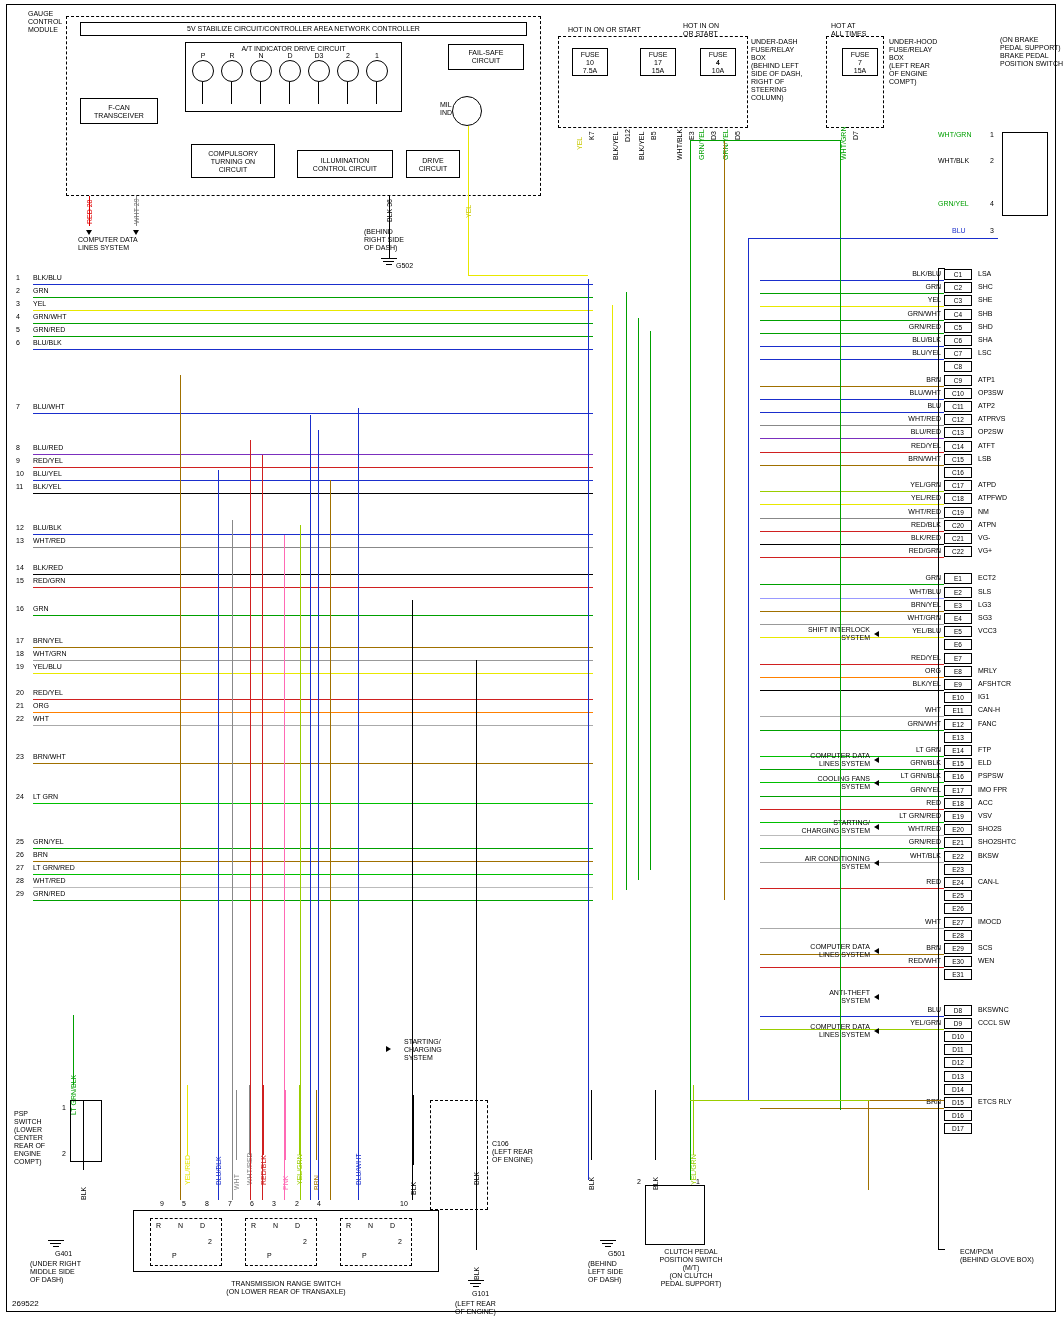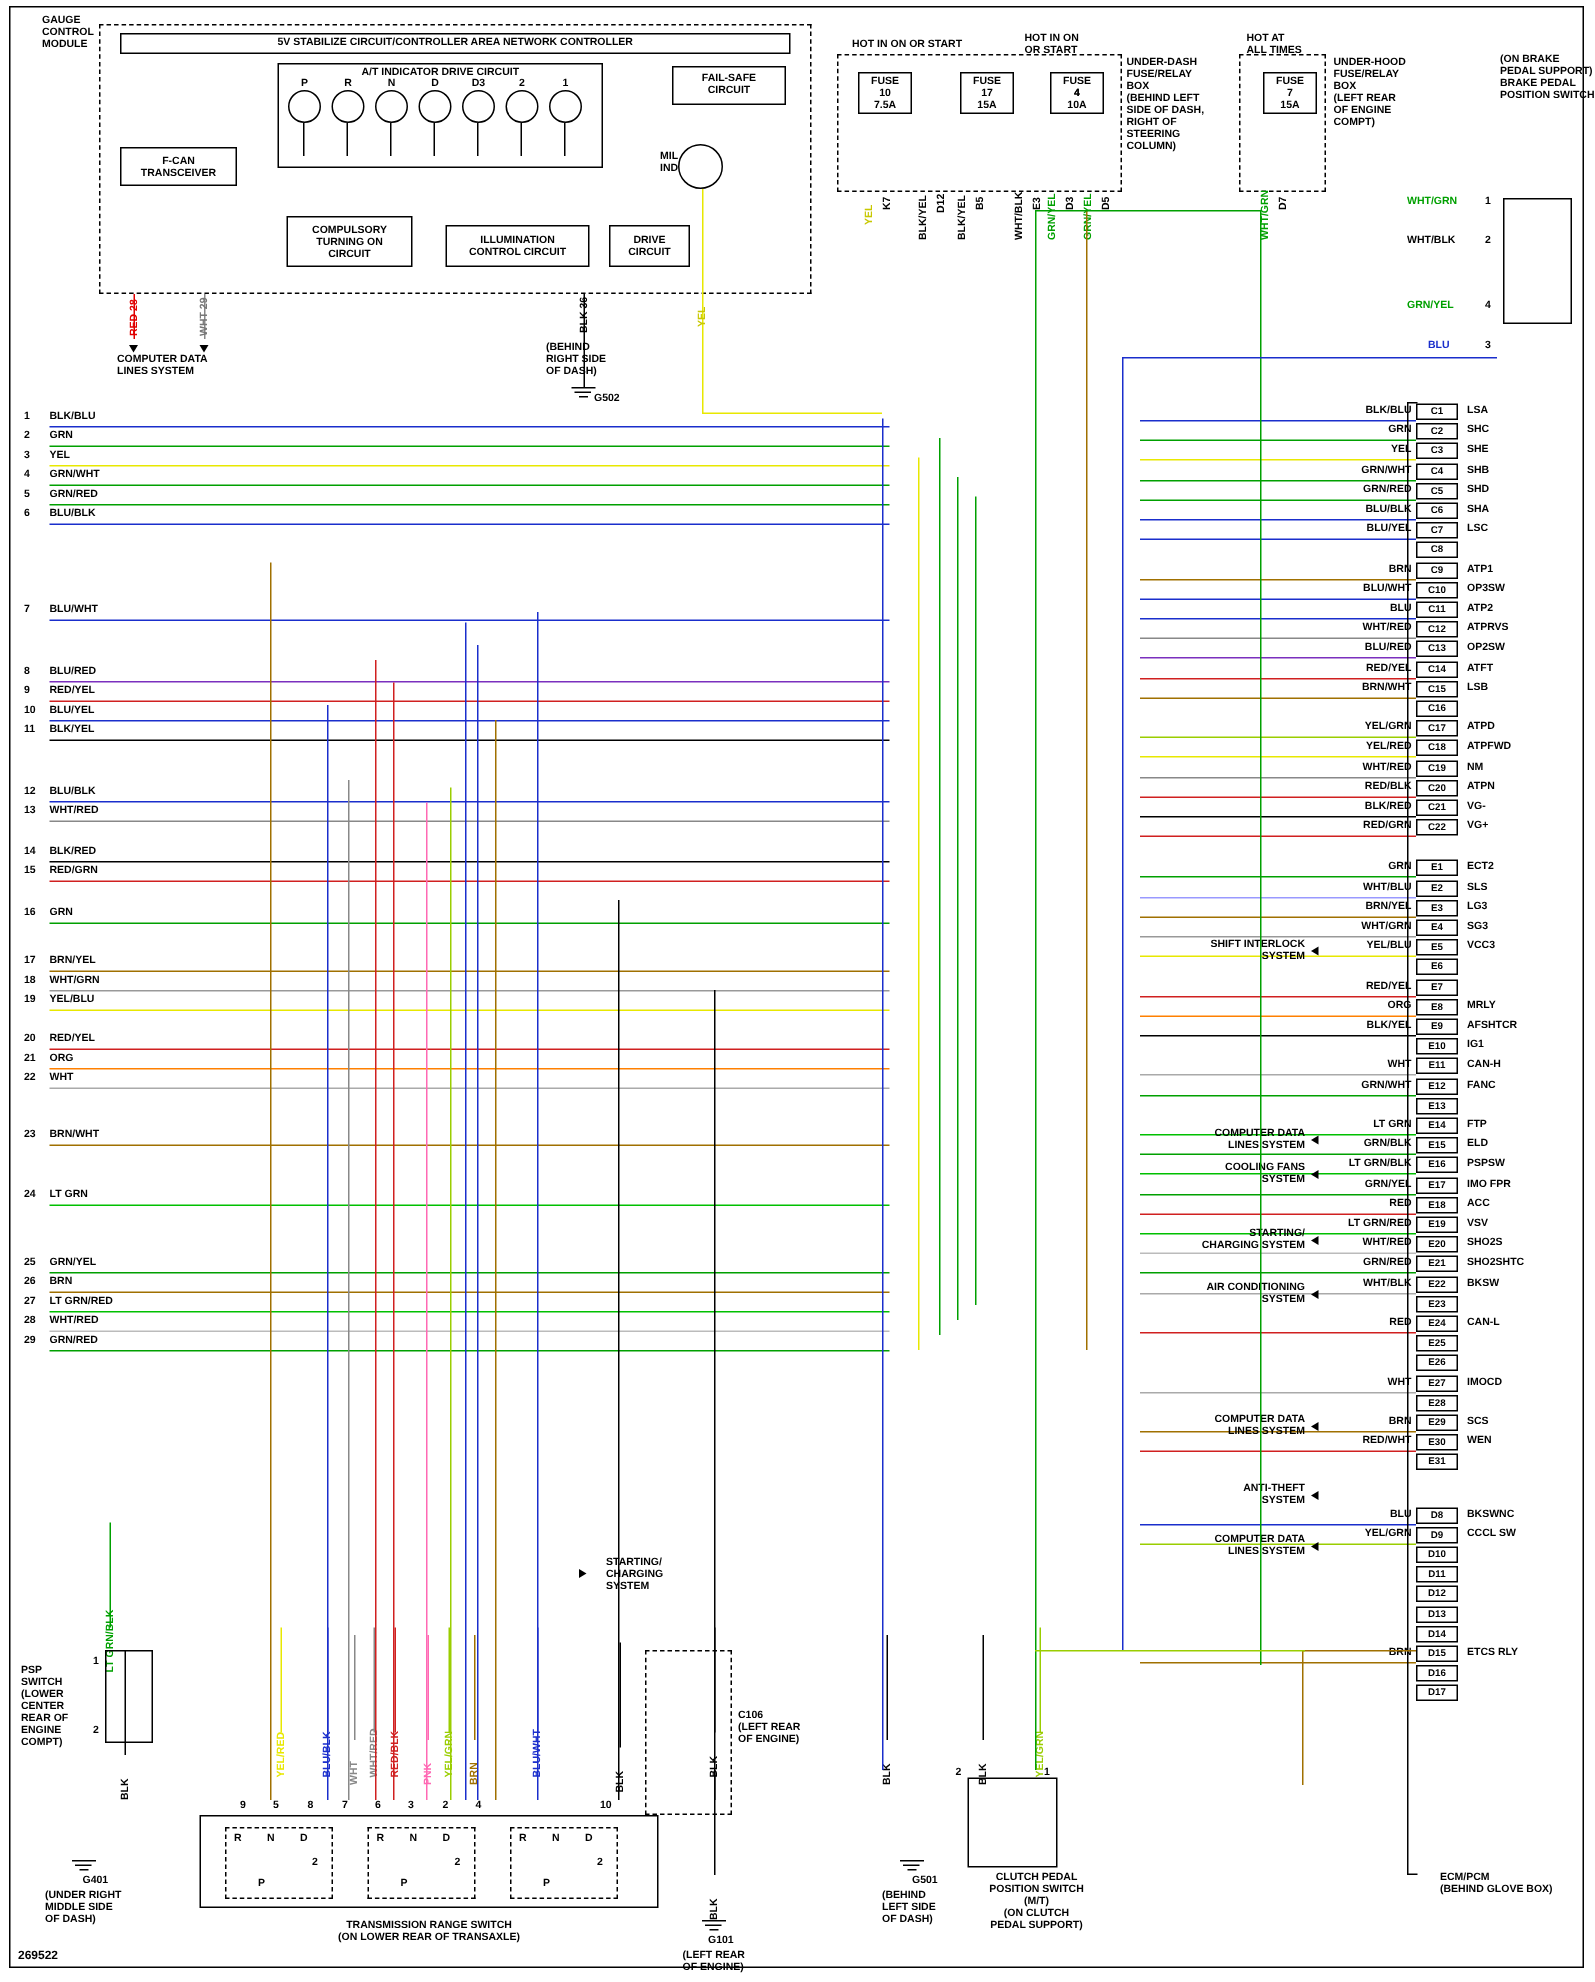--- a/index.html
+++ b/index.html
@@ -1,17 +1,17 @@
 <!DOCTYPE html>
 <html><head>
 <meta charset="utf-8">
 <style>
   html,body{margin:0;padding:0;background:#ffffff;}
   body{font-family:"Liberation Sans",sans-serif;}
-  #root{position:relative;width:1063px;height:1321px;background:#fff;overflow:hidden;font-weight:bold;}
+  #root{position:relative;width:1063px;height:1321px;background:#fff;overflow:hidden;}
   .frame{position:absolute;left:6px;top:4px;width:1050px;height:1308px;border:1px solid #000;box-sizing:border-box;}
   .box{position:absolute;border:1px solid #000;box-sizing:border-box;}
   .dash{position:absolute;border:1px dashed #000;box-sizing:border-box;}
   .lbl{position:absolute;font-size:7px;line-height:8px;color:#000;white-space:pre;}
   .lblc{position:absolute;font-size:7px;line-height:8px;color:#000;white-space:pre;text-align:center;}
   .vert{position:absolute;font-size:7px;line-height:8px;color:#000;white-space:pre;transform-origin:0 0;transform:rotate(-90deg);}
   .hline{position:absolute;height:1px;}
   .vline{position:absolute;width:1px;}
   .pinbox{position:absolute;border:1px solid #000;box-sizing:border-box;font-size:6.5px;text-align:center;background:#fff;}
   .num{position:absolute;font-size:7px;color:#000;}

